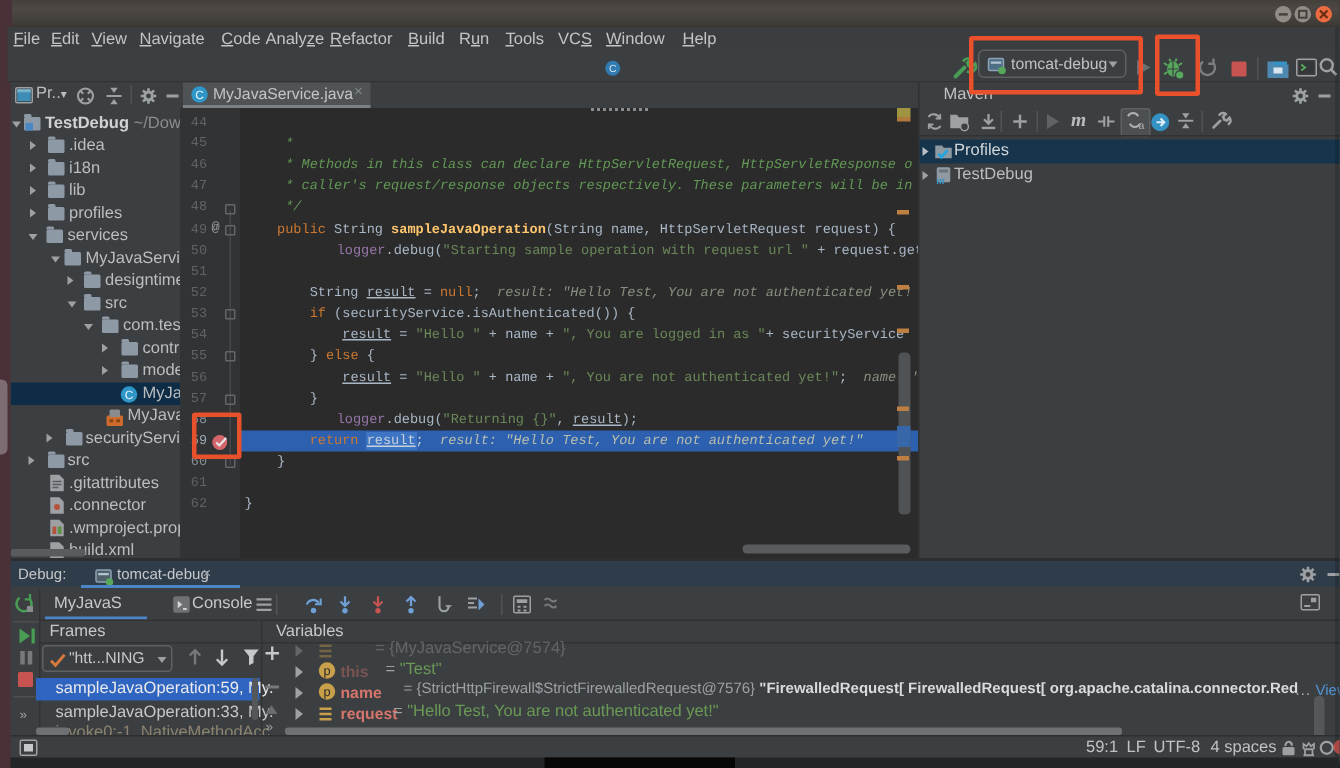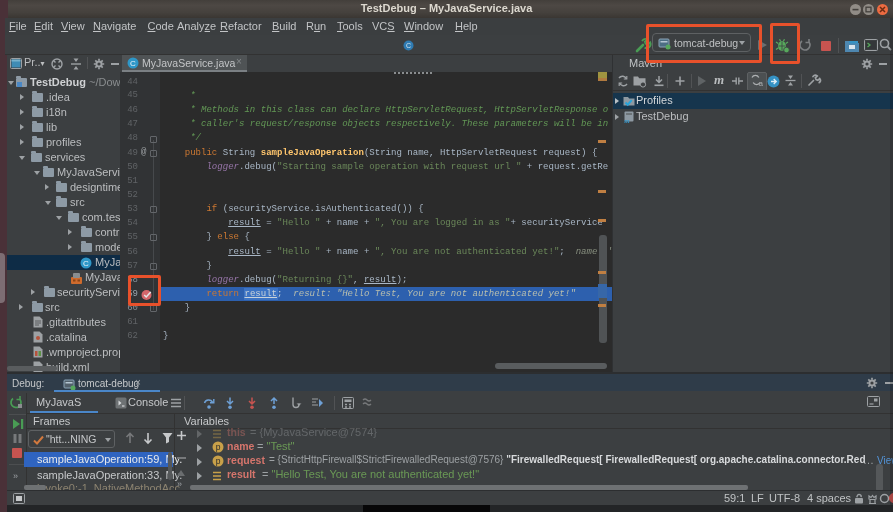--- a/index.html
+++ b/index.html
@@ -35,46 +35,45 @@
 #tab1{left:2px;top:0px;width:125px;height:16px;background:#4f5355;}
 #editor{left:120px;top:72px;width:492px;height:300px;background:#2b2b2b;overflow:hidden;}
 #gutter{left:0;top:0;width:40px;height:300px;background:#313335;}
 .cl{position:absolute;left:43px;width:560px;height:14.13px;font-family:"Liberation Mono",monospace;font-size:9.05px;line-height:14.13px;white-space:pre;color:#a9b7c6;}
 .ln{position:absolute;left:0;width:18px;text-align:right;font-family:"Liberation Mono",monospace;font-size:9px;line-height:14.13px;color:#606366;}
 .fm{position:absolute;left:30px;width:5px;height:5px;border:1px solid #63666a;border-radius:1px;}
 .kw{color:#cc7832;}
 .st{color:#6a8759;}
 .cm{color:#629755;font-style:italic;}
 .mth{color:#ffc66d;font-weight:bold;}
-.fld{color:#9876aa;font-style:italic;}
+.fld{color:#9876aa;margin-left:18px;}
 .hint{color:#878f7f;font-style:italic;}
 .ur{text-decoration:underline;}
 
 #maven{left:612px;top:55px;width:281px;height:317px;background:#3c3f41;border-left:1px solid #2f3133;box-sizing:border-box;}
 
 #debug{left:7px;top:372px;width:886px;height:118px;background:#3c3f41;border-top:2px solid #2c2e30;box-sizing:border-box;}
 
 #status{left:7px;top:490px;width:886px;height:15px;background:#3c3f41;border-top:1px solid #2c2e30;box-sizing:border-box;}
 #bottom{left:0;top:505px;width:893px;height:7px;background:#232527;}
 #bottom-black{left:363px;top:505px;width:127px;height:7px;background:#070708;}
 svg{position:absolute;overflow:visible;}
 .vrow{position:absolute;height:14px;white-space:pre;}
 .varr{position:absolute;left:0;top:3.5px;width:0;height:0;border-left:5px solid #9da1a4;border-top:4px solid transparent;border-bottom:4px solid transparent;}
-.vname{top:0;color:#d5756c;font-size:10.5px;font-weight:bold;}
+.vname{top:16px;color:#d5756c;font-size:10.5px;font-weight:bold;}
 .veq{top:0;color:#9da1a4;font-size:11px;}
 .vstr{color:#6a9955;}
 </style>
 </head>
 <body>
 <div class="abs" id="strip"></div>
 <div class="abs" id="strip-t"></div>
 <div class="abs" id="strip-m"></div>
 <div class="abs" id="strip-pill"></div>
 <div class="abs" id="titlebar">
-  <div class="abs" id="title-text">TestDebug – MyJavaService.java</div>
   <svg class="abs" style="left:849.5px;top:3.5px" width="11" height="11">
       <circle cx="5.5" cy="5.5" r="5.5" fill="#918c86"></circle>
       <rect x="2.5" y="4.8" width="6" height="1.6" fill="#44403c"></rect>
     </svg>
   <svg class="abs" style="left:863px;top:3.5px" width="11" height="11">
       <circle cx="5.5" cy="5.5" r="5.5" fill="#918c86"></circle>
       <rect x="3" y="3.2" width="5" height="4.6" fill="none" stroke="#44403c" stroke-width="1.3"></rect>
     </svg>
   <svg class="abs" style="left:876.5px;top:3.5px" width="11" height="11">
       <circle cx="5.5" cy="5.5" r="5.5" fill="#ed6b41"></circle>
@@ -194,21 +193,21 @@
       </svg><span class="lbl" style="left:78px">MyJavaS</span></div>
   <div class="prow" style="top:230px"><i class="arr-r" style="left:24px"></i><i class="fold" style="left:37px"></i><span class="lbl" style="left:50px">securityServic</span></div>
   <div class="prow" style="top:245px"><i class="arr-r" style="left:12px"></i><i class="fold" style="left:25px"></i><span class="lbl" style="left:38px">src</span></div>
   <div class="prow" style="top:260px"><svg class="abs" style="left:26px;top:1px" width="10" height="12">
         <path d="M0.5 0.5 h6 l3 3 v8 h-9 z" fill="#9da1a4"></path>
         <path d="M2 5 h6 M2 7 h6 M2 9 h4" stroke="#5a5d5f" stroke-width="1"></path>
       </svg><span class="lbl" style="left:39px">.gitattributes</span></div>
   <div class="prow" style="top:275px"><svg class="abs" style="left:26px;top:1px" width="10" height="12">
         <path d="M0.5 0.5 h6 l3 3 v8 h-9 z" fill="#9da1a4"></path>
         <circle cx="5" cy="7" r="2" fill="#b5533c"></circle>
-      </svg><span class="lbl" style="left:39px">.catalina</span></div>
+      </svg><span class="lbl" style="left:39px">.connector</span></div>
   <div class="prow" style="top:290px"><svg class="abs" style="left:26px;top:1px" width="10" height="12">
         <path d="M0.5 0.5 h6 l3 3 v8 h-9 z" fill="#9da1a4"></path>
         <rect x="2" y="5" width="2.5" height="5" fill="#b5533c"></rect>
         <rect x="5.5" y="5" width="2.5" height="5" fill="#5c9146"></rect>
       </svg><span class="lbl" style="left:39px">.wmproject.prop</span></div>
   <div class="prow" style="top:305px"><svg class="abs" style="left:26px;top:1px" width="10" height="12">
         <path d="M0.5 0.5 h6 l3 3 v8 h-9 z" fill="#9da1a4"></path>
         <path d="M2 9 l3-4 l3 4 z" fill="#cf6b2d"></path>
       </svg><span class="lbl" style="left:39px">build.xml</span></div>
   <div class="abs" style="left:0;top:311px;width:50px;height:5px;background:#595c5e;border-radius:2px;"></div>
@@ -261,20 +260,21 @@
       <circle cx="5.5" cy="6" r="5" fill="#d4666b"></circle>
       <path d="M3.2 6 l2 2 l4.6-5" stroke="#e4e6e8" stroke-width="1.5" fill="none"></path>
     </svg>
 
   <div class="cl cm" style="top:17.07px">     *</div>
   <div class="cl cm" style="top:31.2px">     * Methods in this class can declare HttpServletRequest, HttpServletResponse o</div>
   <div class="cl cm" style="top:45.33px">     * caller's request/response objects respectively. These parameters will be in</div>
   <div class="cl cm" style="top:59.46px">     */</div>
   <div class="cl" style="top:73.59px">    <span class="kw">public</span> String <span class="mth">sampleJavaOperation</span>(String name, HttpServletRequest request) {</div>
   <div class="cl" style="top:87.72px">        <span class="fld">logger</span>.debug(<span class="st">"Starting sample operation with request url "</span> + request.getRe</div>
+  <div class="cl" style="top:115.98px">        String <span class="ur">result</span> = <span class="kw">null</span>;  <span class="hint">result: "Hello Test, You are not authenticated yet!</span></div>
   <div class="cl" style="top:130.11px">        <span class="kw">if</span> (securityService.isAuthenticated()) {</div>
   <div class="cl" style="top:144.24px">            <span class="ur">result</span> = <span class="st">"Hello "</span> + name + <span class="st">", You are logged in as "</span>+ securityService</div>
   <div class="cl" style="top:158.37px">        } <span class="kw">else</span> {</div>
   <div class="cl" style="top:172.5px">            <span class="ur">result</span> = <span class="st">"Hello "</span> + name + <span class="st">", You are not authenticated yet!"</span>;  <span class="hint">name: "</span></div>
   <div class="cl" style="top:186.63px">        }</div>
   <div class="cl" style="top:200.76px">        <span class="fld">logger</span>.debug(<span class="st">"Returning {}"</span>, <span class="ur">result</span>);</div>
   <div class="cl" style="top:214.89px">        <span class="kw">return</span> <span class="ur" style="color:#c8d2da">result</span><span style="color:#c8d2da">;</span>  <span class="hint" style="color:#b9bfae">result: "Hello Test, You are not authenticated yet!"</span></div>
   <div class="cl" style="top:229.02px">    }</div>
   <div class="cl" style="top:257.28px">}</div>
 

